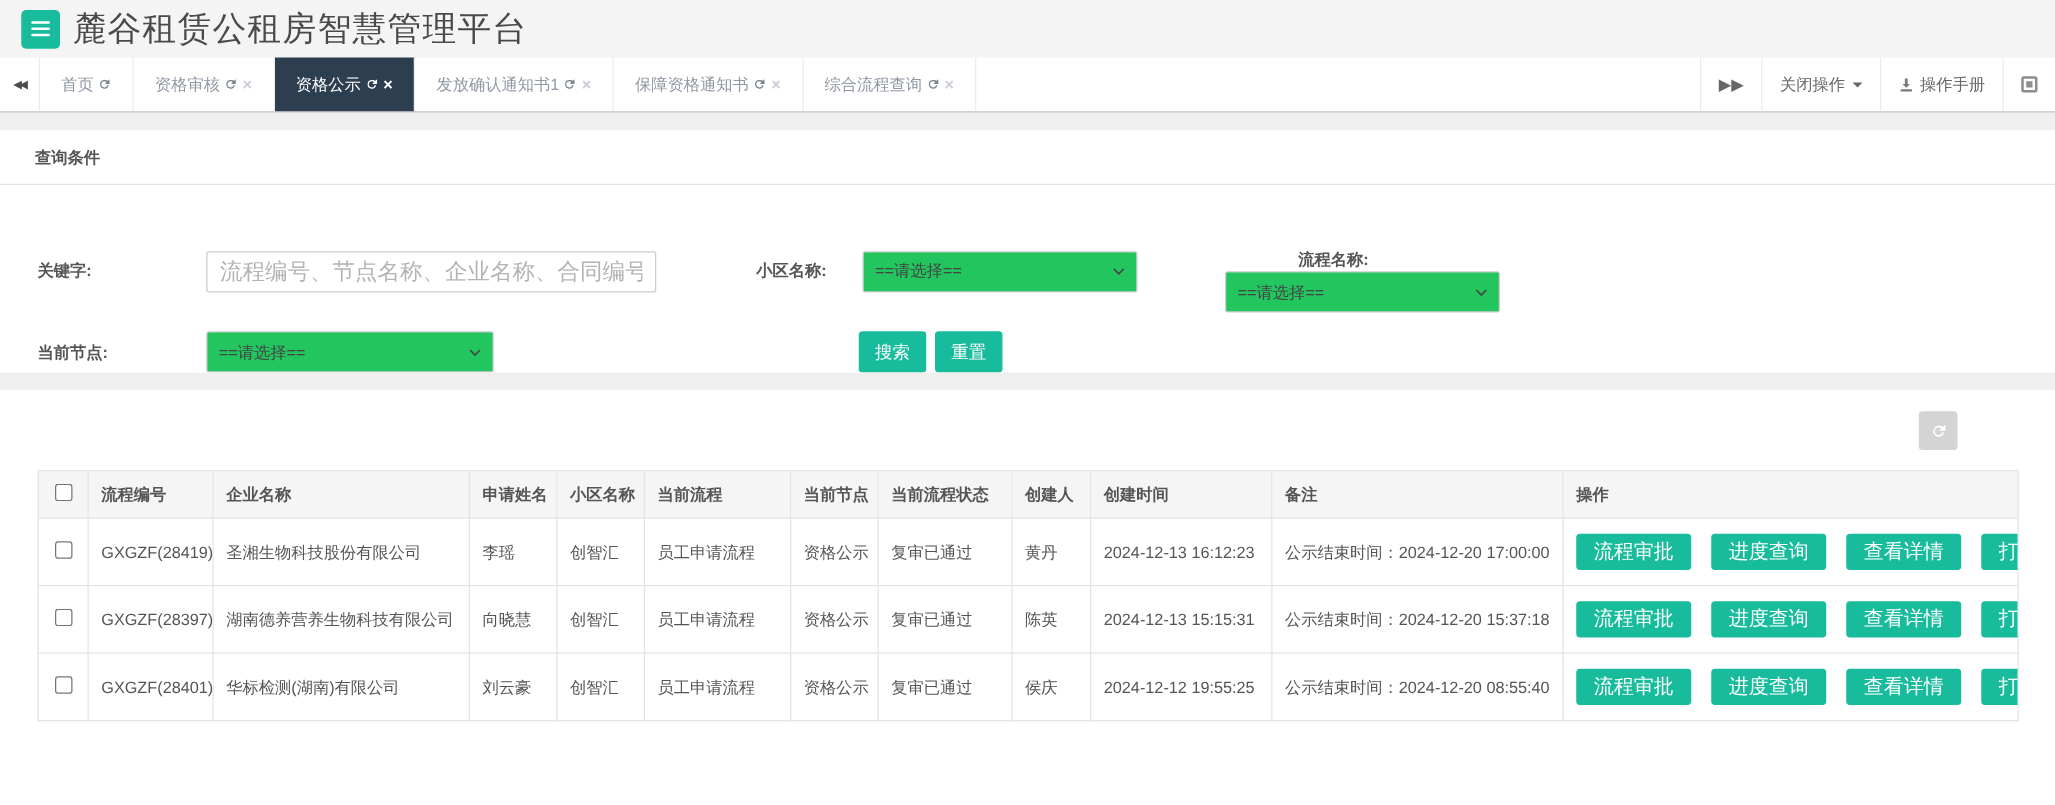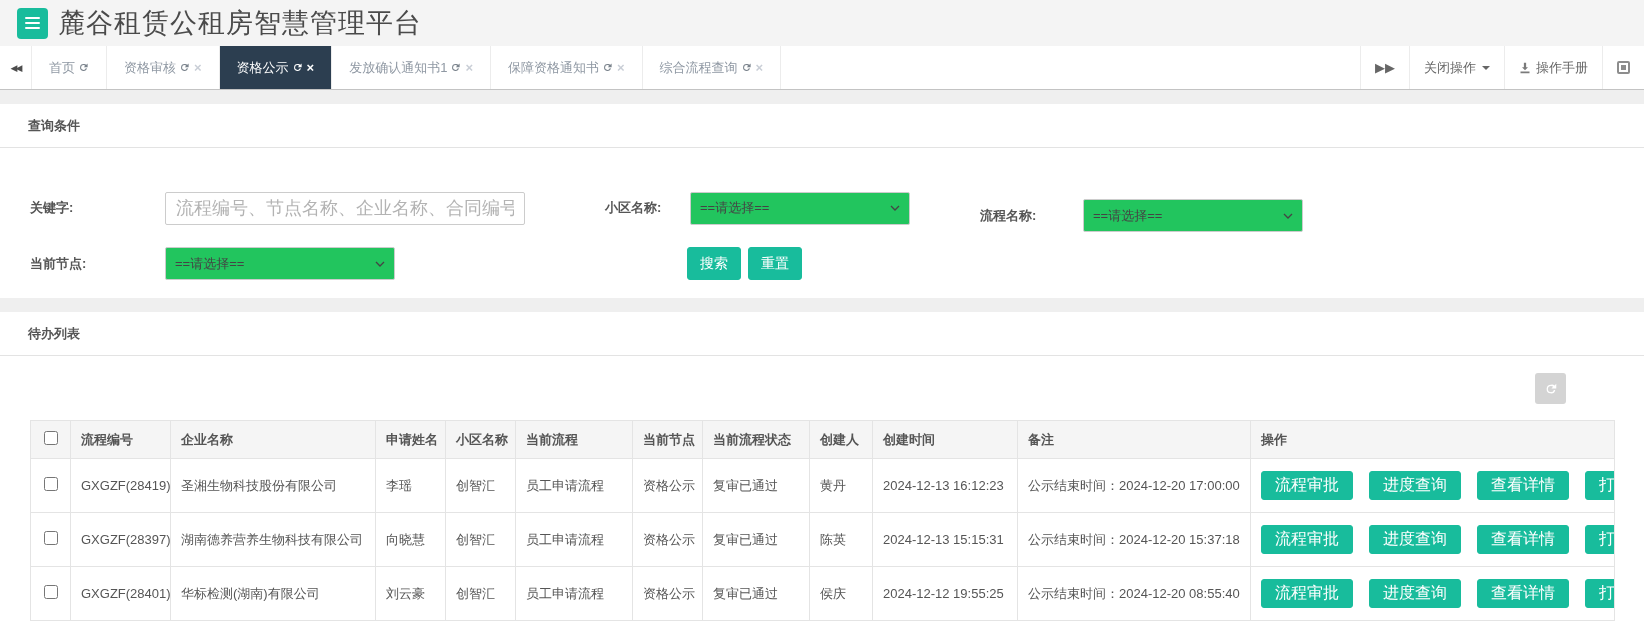--- a/index.html
+++ b/index.html
@@ -46,21 +46,21 @@
   .frow + .frow { margin-top:15px; }
   .flabel { font-weight:bold; color:#555; }
   .w117 { width:117px; margin-right:18px; }
   .w65 { width:65px; margin-right:20px; }
   .txt { width:360px; height:33px; border:1px solid #ccc; border-radius:2px; padding:0 10px;
     font-size:18px; color:#555; font-family:inherit; outline:none; }
   .txt::placeholder { color:#b3b3b3; }
   .selectbox { width:220px; height:33px; border:1px solid #ccc; border-radius:2px; background:#22c55e;
     display:flex; align-items:center; justify-content:space-between; padding:0 9px; color:#444; cursor:pointer; }
   .fg2 { margin-left:80px; }
-  .fg3 { margin-left:70px; }
+  .fg3 { margin-left:70px;flex-direction:column; }
   .fg3 .w65 { margin-right:38px; }
   .sel230 { width:230px; }
   .btns { margin-left:292px; display:flex; gap:7px; }
   .btn-green { background:#18bc9c; border:1px solid #18bc9c; color:#fff; font-size:14px;
     height:33px; padding:0 12px; border-radius:3px; cursor:pointer; font-family:inherit; }
 
   
   .list-tools { display:flex; justify-content:flex-end; padding-right:78px; margin-top:17px; }
   .btn-refresh { width:31px; height:31px; background:#d4d4d4; border:none; border-radius:3px;
     color:#fff; display:flex; align-items:center; justify-content:center; cursor:pointer; }
@@ -208,21 +208,20 @@
       </div>
       <div class="btns">
         <button class="btn-green">搜索</button>
         <button class="btn-green">重置</button>
       </div>
     </div>
   </div>
 </div>
 
 <div class="panel todo">
-  <div class="panel-hd">待办列表</div>
 
   <div class="list-tools">
     <button class="btn-refresh">
       <svg viewBox="0 0 16 16" width="14" height="14">
           <path fill="currentColor" d="M8 3a5 5 0 1 0 4.9 6h-1.6A3.5 3.5 0 1 1 8 4.5c.9 0 1.8.36 2.4 1L8.5 7.5H14V2l-1.9 1.9A5 5 0 0 0 8 3z"></path>
         </svg>
     </button>
   </div>
 
   <table class="grid">

